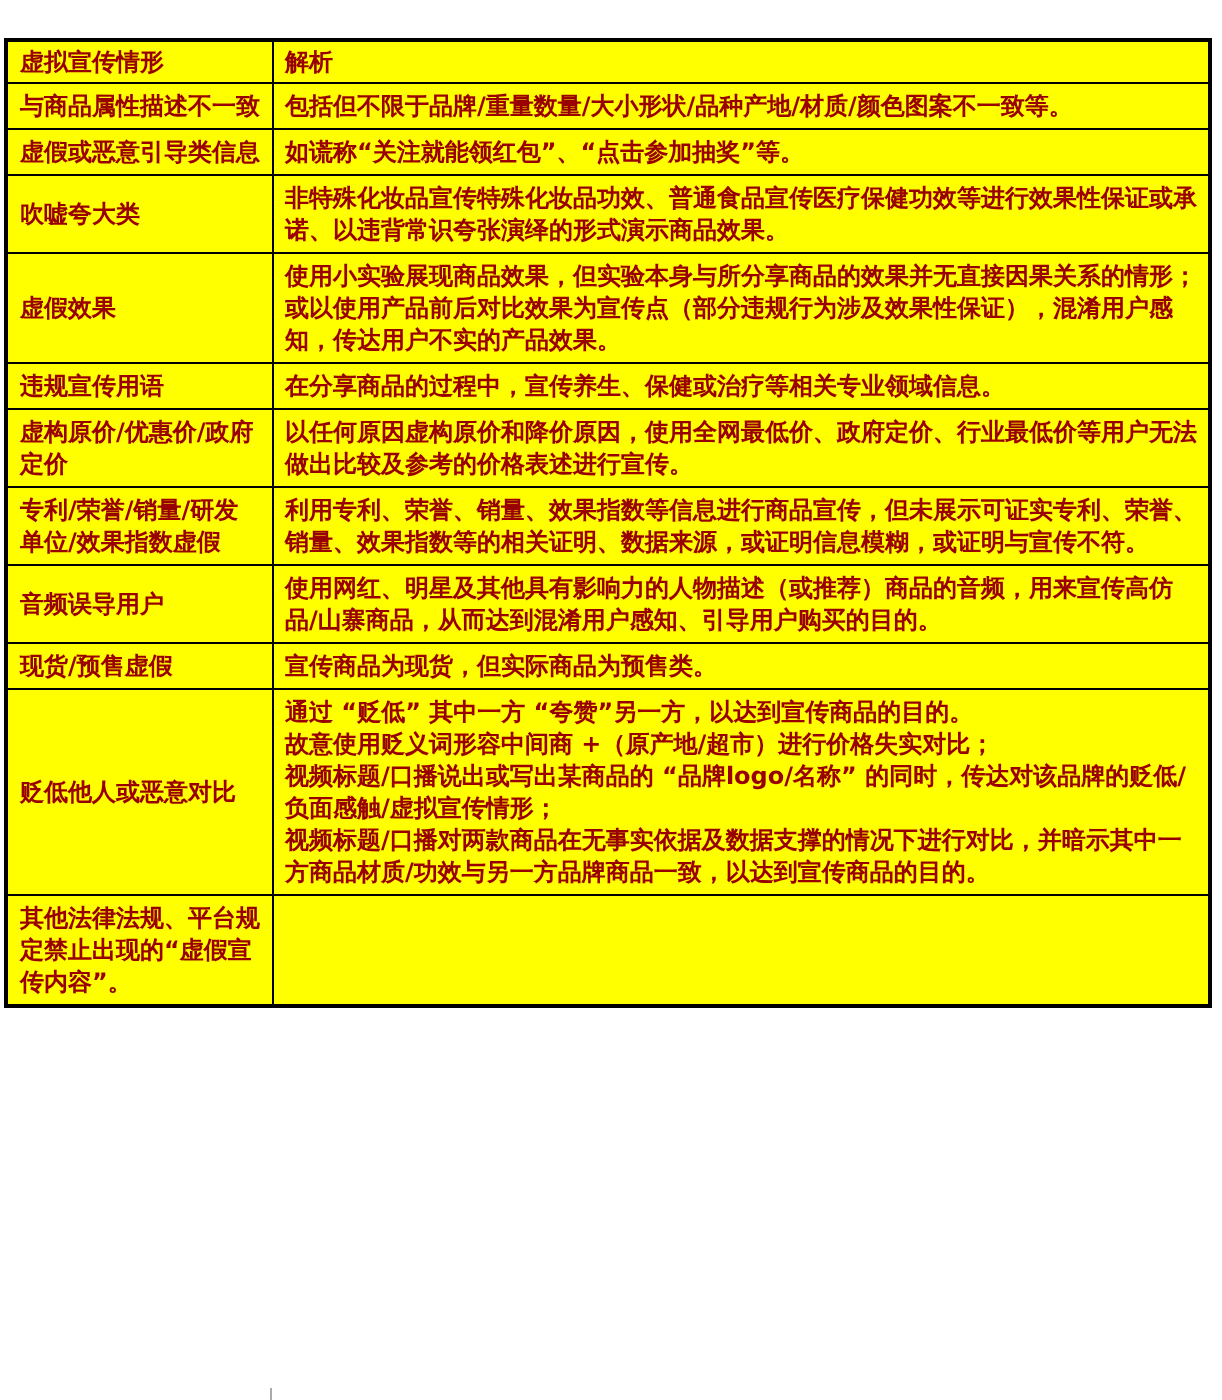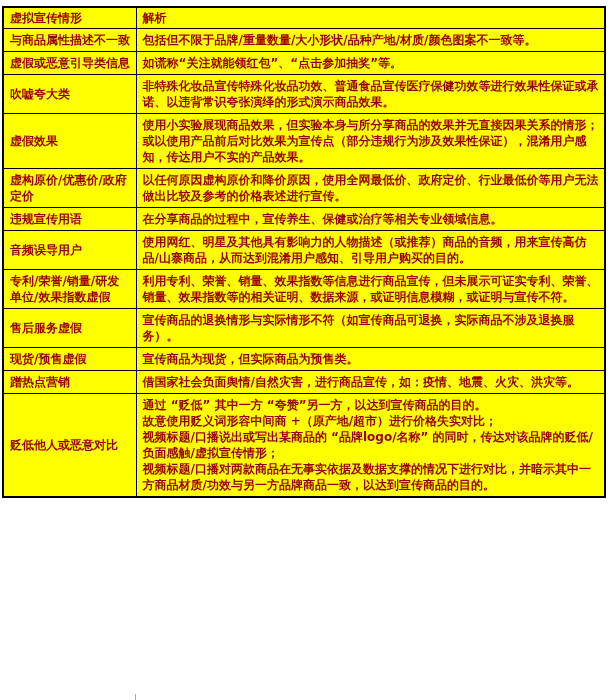--- a/index.html
+++ b/index.html
@@ -12,21 +12,21 @@
     font-family: "DejaVu Sans", "Liberation Sans", sans-serif;
   }
   .sheet {
     position: relative;
     width: 611px;
     height: 700px;
   }
   table.grid {
     position: absolute;
     left: 2px;
-    top: 6px;
+    top: 19px;
     width: 602px;
     border-collapse: collapse;
     table-layout: fixed;
     background: #bef264;
     border: 2px solid #000000;
   }
   table.grid th, table.grid td {
     border: 1px solid #000000;
     background: #ffff00;
     color: #990000;
@@ -82,50 +82,46 @@
         </tr>
         <tr>
           <td>吹嘘夸大类</td>
           <td>非特殊化妆品宣传特殊化妆品功效、普通食品宣传医疗保健功效等进行效果性保证或承诺、以违背常识夸张演绎的形式演示商品效果。</td>
         </tr>
         <tr>
           <td>虚假效果</td>
           <td>使用小实验展现商品效果，但实验本身与所分享商品的效果并无直接因果关系的情形；或以使用产品前后对比效果为宣传点（部分违规行为涉及效果性保证），混淆用户感知，传达用户不实的产品效果。</td>
         </tr>
         <tr>
+          <td>违规宣传用语</td>
+          <td>在分享商品的过程中，宣传养生、保健或治疗等相关专业领域信息。</td>
+        </tr>
+        <tr>
           <td>虚构原价/优惠价/政府定价</td>
           <td>以任何原因虚构原价和降价原因，使用全网最低价、政府定价、行业最低价等用户无法做出比较及参考的价格表述进行宣传。</td>
         </tr>
         <tr>
-          <td>违规宣传用语</td>
-          <td>在分享商品的过程中，宣传养生、保健或治疗等相关专业领域信息。</td>
+          <td>专利/荣誉/销量/研发单位/效果指数虚假</td>
+          <td>利用专利、荣誉、销量、效果指数等信息进行商品宣传，但未展示可证实专利、荣誉、销量、效果指数等的相关证明、数据来源，或证明信息模糊，或证明与宣传不符。</td>
         </tr>
         <tr>
           <td>音频误导用户</td>
           <td>使用网红、明星及其他具有影响力的人物描述（或推荐）商品的音频，用来宣传高仿品/山寨商品，从而达到混淆用户感知、引导用户购买的目的。</td>
         </tr>
         <tr>
-          <td>专利/荣誉/销量/研发单位/效果指数虚假</td>
-          <td>利用专利、荣誉、销量、效果指数等信息进行商品宣传，但未展示可证实专利、荣誉、销量、效果指数等的相关证明、数据来源，或证明信息模糊，或证明与宣传不符。</td>
-        </tr>
-        <tr>
-          <td>售后服务虚假</td>
-          <td>宣传商品的退换情形与实际情形不符（如宣传商品可退换，实际商品不涉及退换服务）。</td>
-        </tr>
-        <tr>
           <td>现货/预售虚假</td>
           <td>宣传商品为现货，但实际商品为预售类。</td>
-        </tr>
-        <tr>
-          <td>蹭热点营销</td>
-          <td>借国家社会负面舆情/自然灾害，进行商品宣传，如：疫情、地震、火灾、洪灾等。</td>
         </tr>
         <tr>
           <td>贬低他人或恶意对比</td>
           <td>通过 “贬低” 其中一方 “夸赞”另一方，以达到宣传商品的目的。
 故意使用贬义词形容中间商 +（原产地/超市）进行价格失实对比；
 视频标题/口播说出或写出某商品的 “品牌logo/名称” 的同时，传达对该品牌的贬低/负面感触/虚拟宣传情形；
 视频标题/口播对两款商品在无事实依据及数据支撑的情况下进行对比，并暗示其中一方商品材质/功效与另一方品牌商品一致，以达到宣传商品的目的。</td>
         </tr>
+        <tr>
+          <td>其他法律法规、平台规定禁止出现的“虚假宣传内容”。</td>
+          <td></td>
+        </tr>
       </tbody>
   </table>
   <div class="partial-next-row-divider"></div>
 </div>
 
 </body></html>

